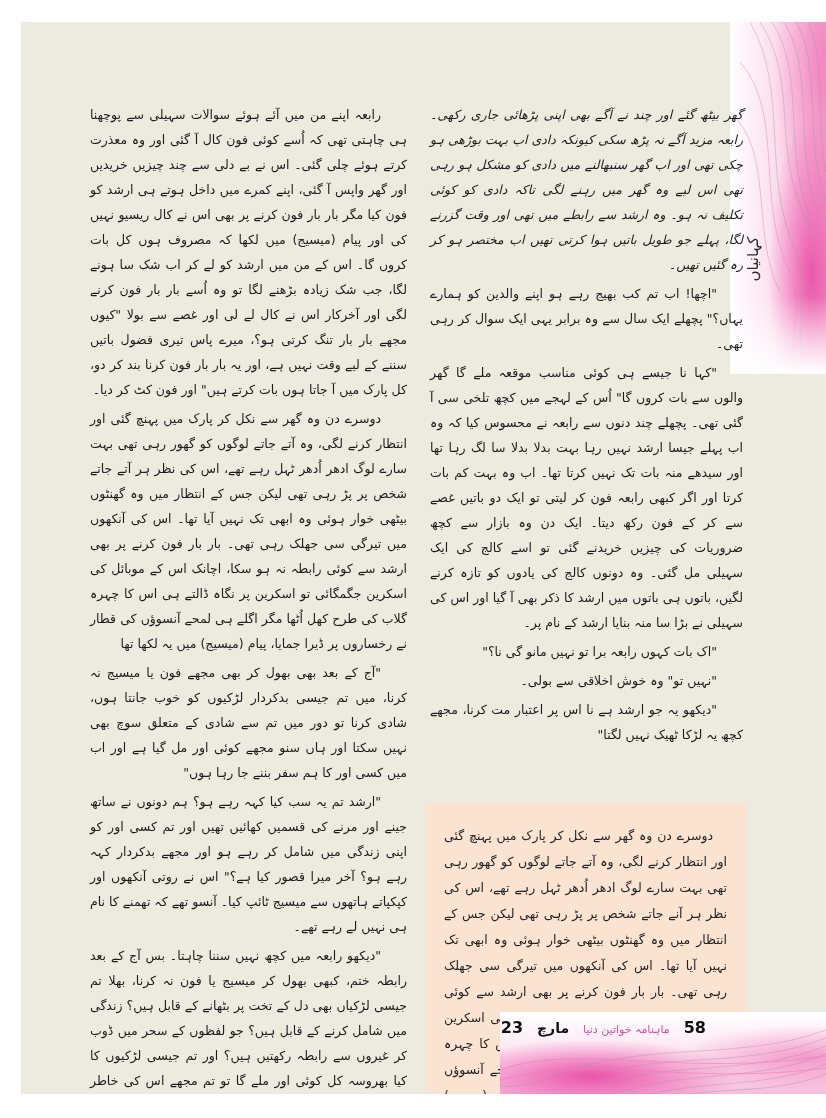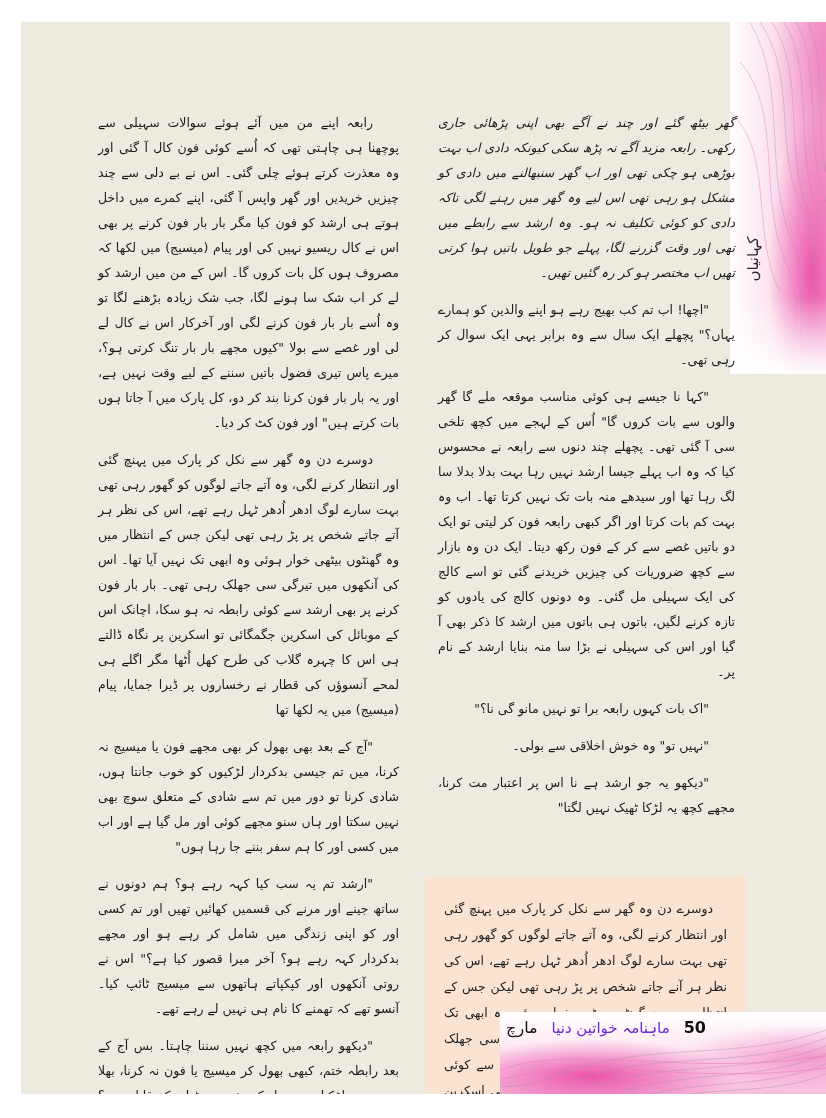--- a/index.html
+++ b/index.html
@@ -26,43 +26,43 @@
     direction:rtl;
   }
   
   .content{
     position:absolute;top:76px;right:79px;left:44px;
     display:flex;gap:15px;direction:rtl;
   }
   .col{color:#1c1c1c;font-size:12.5px;line-height:25px;text-align:justify;}
   .col-first{width:321px;}
   .col-second{width:325px;}
-  .col p{margin:12px;text-indent:26px;}
+  .col p{margin:4px;text-indent:26px;}
   .col p.no-indent{text-indent:0;font-style:italic;}
   
   .highlight{
     margin-top:56px;background:#fbe3d2;
     padding:20px 20px 18px 18px;
     font-size:12.5px;line-height:26px;text-align:justify;color:#242424;
   }
   .highlight p{margin:0;text-indent:14px;}
   
   .footer{
     position:absolute;left:479px;top:990px;width:326px;height:82px;
     background:#ffffff;overflow:hidden;
   }
   .footer svg{position:absolute;inset:0;width:100%;height:100%;}
   .footer-row{
     position:absolute;top:6px;right:120px;
     display:flex;direction:rtl;align-items:baseline;gap:14px;
     white-space:nowrap;
   }
   .pg-num,.yr{font-weight:bold;font-size:16px;color:#111;font-family:"DejaVu Sans","Liberation Sans",sans-serif;}
-  .mag-title{font-size:15px;color:#6d28d9;}
-  .mag-month{font-size:16px;color:#111;font-weight:normal;}
+  .mag-title{font-size:11px;color:#ec4899;}
+  .mag-month{font-size:14px;color:#111;font-weight:bold;}
 </style>
 </head>
 <body>
 
 <div class="scan-margin">
   <div class="page">
 
     <div class="strip">
       <svg viewBox="0 0 96 352" preserveAspectRatio="none">
         <defs>
@@ -155,21 +155,21 @@
           <path d="M326,42 C258,70 190,58 120,80"></path>
           <path d="M326,52 C268,76 210,68 150,82"></path>
           <path d="M326,62 C280,80 235,76 190,82"></path>
         </g>
         <g fill="none" stroke="#e87fb8" stroke-width="0.9" opacity="0.65">
           <path d="M0,58 C80,30 180,66 326,44"></path>
           <path d="M0,68 C90,42 190,74 326,56"></path>
         </g>
       </svg>
       <div class="footer-row">
-        <span class="pg-num">50</span>
+        <span class="pg-num">58</span>
         <span class="mag-title">ماہنامہ خواتین دنیا</span>
         <span class="mag-month">مارچ</span>
         <span class="yr">2023</span>
       </div>
     </div>
 
   </div>
 </div>
 
 </body></html>

